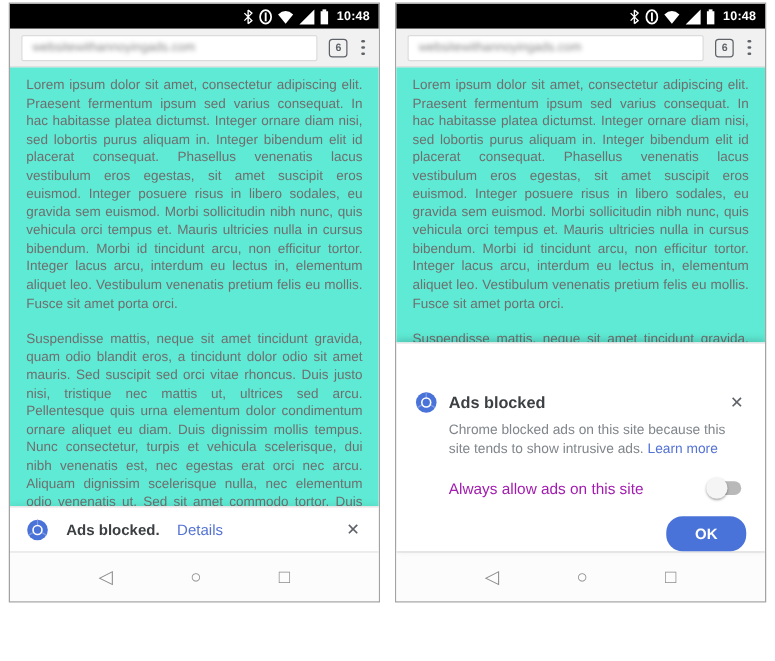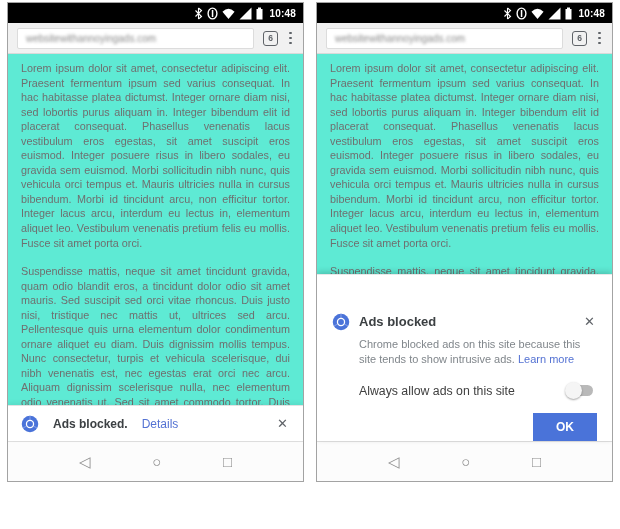--- a/index.html
+++ b/index.html
@@ -76,36 +76,36 @@
   }
   .dialog-header { display: flex; align-items: center; gap: 9px; margin-top: 24px; }
   .dialog-title { font-size: 13px; font-weight: bold; color: #3c4043; }
   .dialog-body {
     margin: 6px 14px 0 27px; font-size: 11px; line-height: 14.5px; color: #80868b;
   }
   .dialog-link { color: #5472d3; }
   .toggle-row {
     margin: 16px 0 0 27px; display: flex; align-items: center;
   }
-  .toggle-label { font-size: 12.3px; color: #404040; }
+  .toggle-label { font-size: 12.3px; color: #a21caf; }
   .toggle {
     position: relative; width: 30px; height: 17px; margin-right: 2px; flex: 0 0 auto;
   }
   .toggle .track {
     position: absolute; left: 3px; top: 3px; width: 25px; height: 11px;
     border-radius: 6px; background: #b9b9b9;
   }
   .toggle .thumb {
     position: absolute; left: 0; top: 0; width: 17px; height: 17px;
     border-radius: 50%; background: #f5f5f5;
     box-shadow: 0 1px 2px rgba(0,0,0,0.35);
   }
   .ok-row { display: flex; justify-content: flex-end; margin-top: 14px; }
   .ok-button {
-    min-width: 64px; height: 28px; border: none; border-radius: 0;
+    min-width: 64px; height: 28px; border: none; border-radius: 13px;
     background: #4a73d9; color: #fff; font-size: 12px; font-weight: bold;
     font-family: "Liberation Sans", sans-serif;
     display: flex; align-items: center; justify-content: center;
   }
 
   
   .navbar {
     flex: 0 0 40px; background: #fcfcfc; border-top: 1px solid #e0e0e0;
     display: flex; align-items: center; justify-content: space-around; padding: 0 40px;
   }

